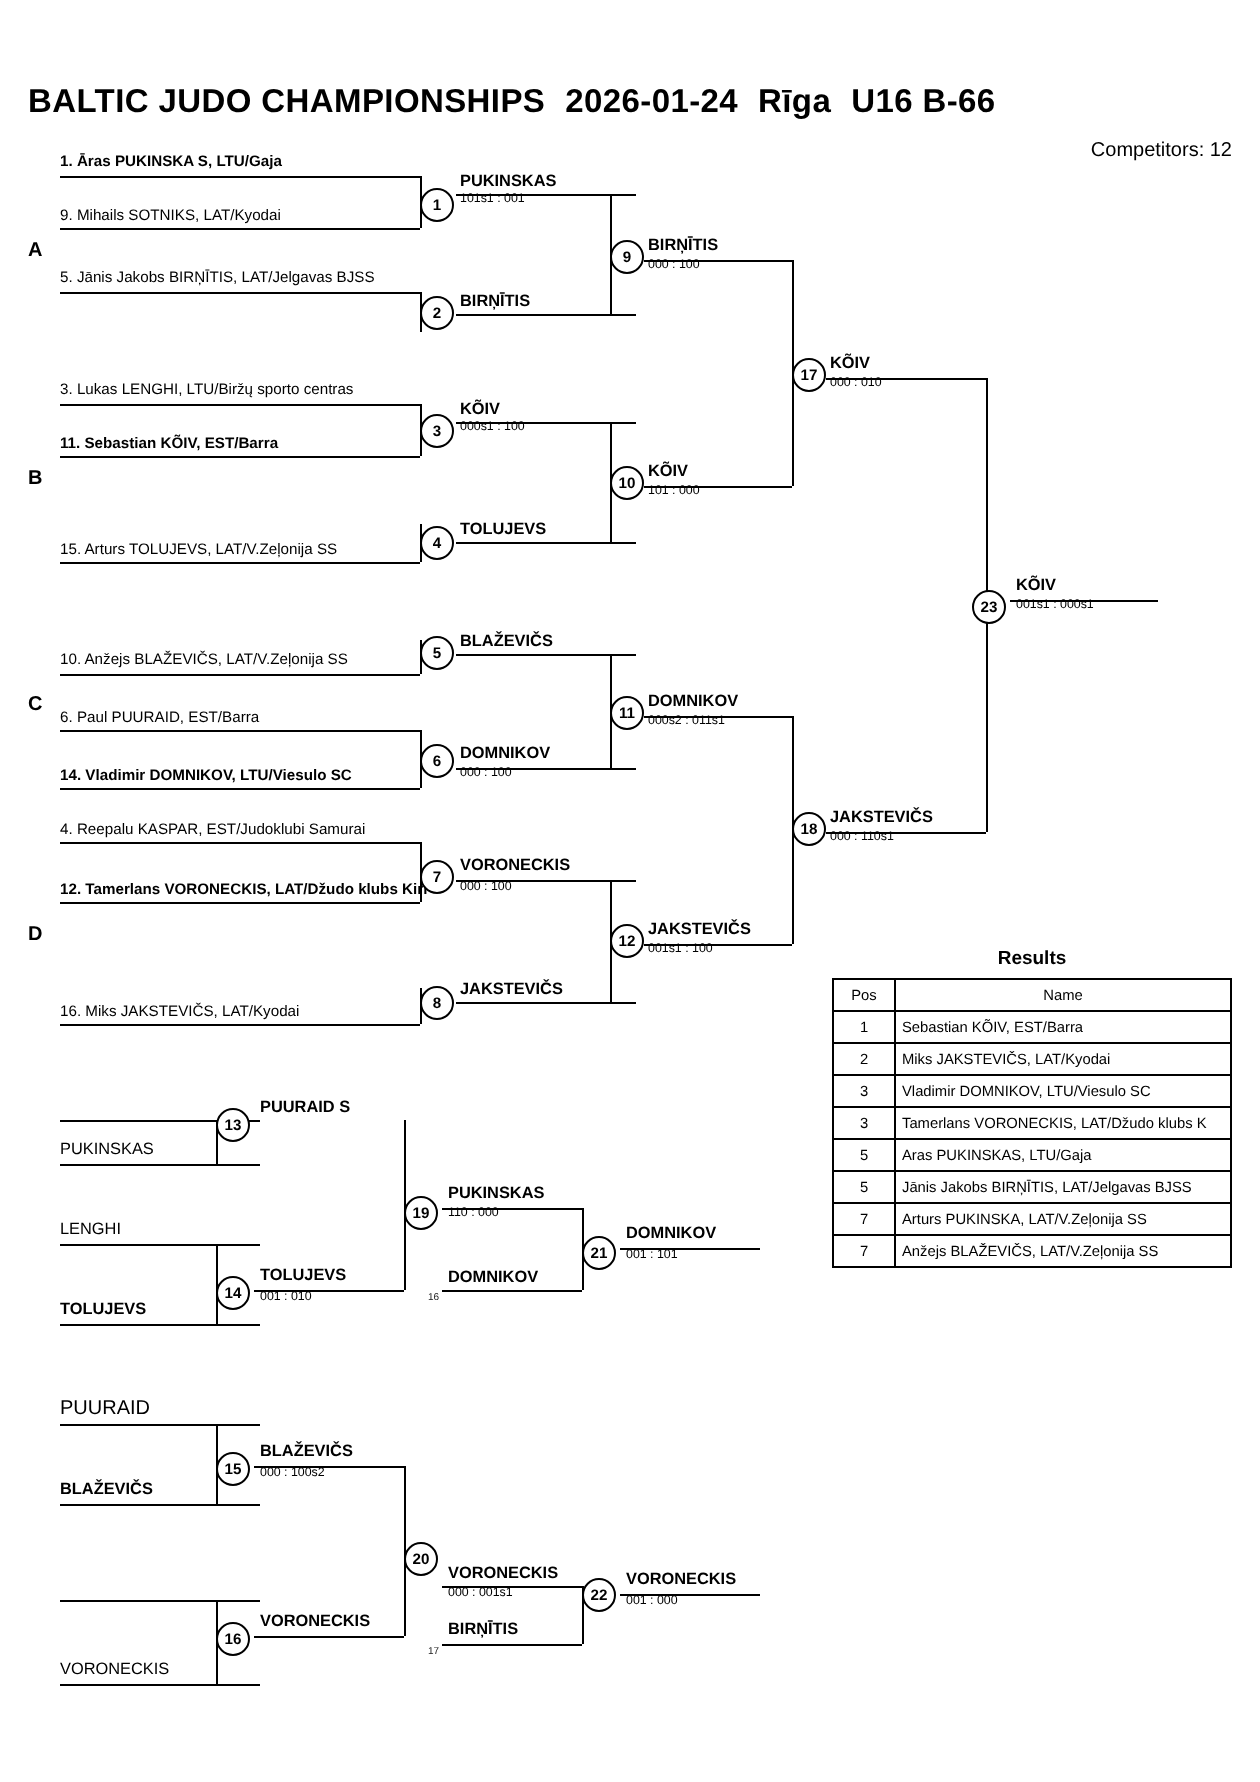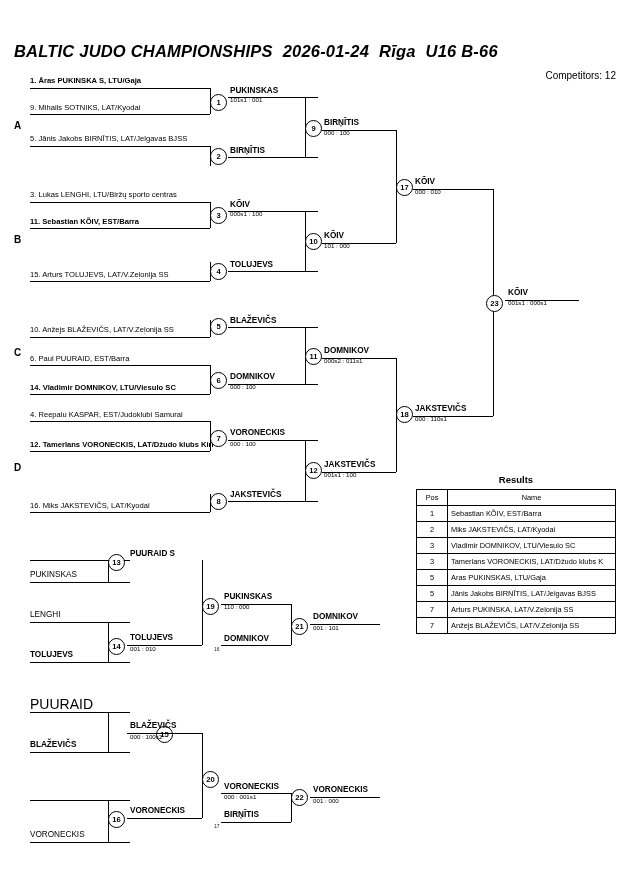--- a/index.html
+++ b/index.html
@@ -22,21 +22,20 @@
   }
   
   .title {
     position: absolute;
     left: 14px;
     top: 42px;
     font-size: 16.5px;
     font-weight: bold;
     letter-spacing: 0.2px;
     white-space: nowrap;
-    font-style: italic;
   }
   .title .sp { display: inline-block; width: 10px; }
   .competitors {
     position: absolute;
     right: 14px;
     top: 70px;
     font-size: 10px;
     white-space: nowrap;
   }
   
@@ -300,28 +299,28 @@
   <div class="wname" style="left:224px; top:634px;">DOMNIKOV</div>
   <div class="line hline" style="left:221px; top:645px; width:70px;"></div>
   <div class="mini" style="left:214px; top:646px;">16</div>
 
   <div class="line vline" style="left:291px; top:604px; height:41px;"></div>
   <div class="bout" style="left:291px; top:618px;">21</div>
   <div class="wname" style="left:313px; top:612px;">DOMNIKOV</div>
   <div class="score" style="left:313px; top:624px;">001 : 101</div>
   <div class="line hline" style="left:310px; top:624px; width:70px;"></div>
 
-  <div class="entry" style="left:30px; top:700px; font-size:14px;">PUURAID</div>
+  <div class="entry" style="left:30px; top:700px; font-size:10px;">PUURAID</div>
   <div class="line hline" style="left:30px; top:712px; width:100px;"></div>
 
   <div class="wname" style="left:30px; top:740px;">BLAŽEVIČS</div>
   <div class="line hline" style="left:30px; top:752px; width:100px;"></div>
 
   <div class="line vline" style="left:108px; top:712px; height:40px;"></div>
-  <div class="bout" style="left:108px; top:726px;margin-left:48px;">15</div>
+  <div class="bout" style="left:108px; top:726px;">15</div>
   <div class="wname" style="left:130px; top:721px;">BLAŽEVIČS</div>
   <div class="score" style="left:130px; top:733px;">000 : 100s2</div>
   <div class="line hline" style="left:127px; top:733px; width:75px;"></div>
 
   <div class="wname" style="left:130px; top:806px;">VORONECKIS</div>
   <div class="line hline" style="left:127px; top:818px; width:75px;"></div>
   <div class="line hline" style="left:30px; top:800px; width:100px;"></div>
   <div class="entry" style="left:30px; top:830px; font-size:8.2px;">VORONECKIS</div>
   <div class="line hline" style="left:30px; top:842px; width:100px;"></div>
   <div class="line vline" style="left:108px; top:800px; height:42px;"></div>

